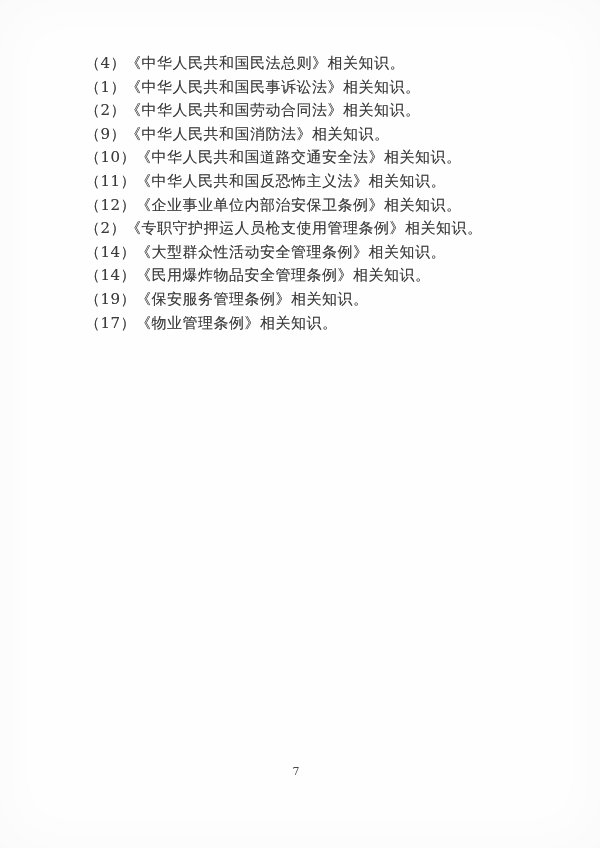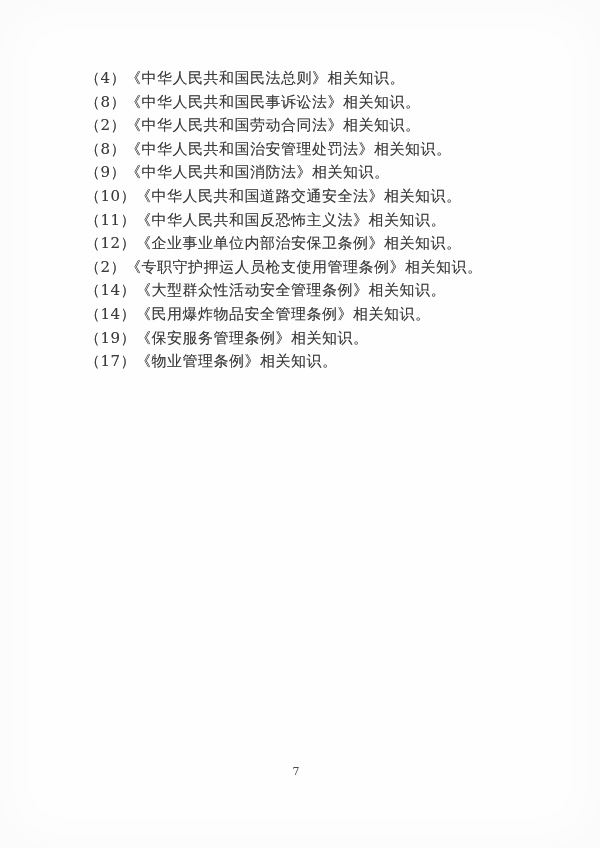--- a/index.html
+++ b/index.html
@@ -16,21 +16,20 @@
     height: 848px;
     background: #fefefe;
     box-shadow: inset 0 0 60px rgba(0,0,0,0.025);
     font-family: "DejaVu Serif", "Liberation Serif", serif;
   }
   .law-list {
     position: absolute;
     left: 85px;
     top: 52px;
     right: 38px;
-    margin-top: 15px;
   }
   .law-item {
     font-size: 15px;
     line-height: 23.6px;
     height: 23.6px;
     color: #3b3b3b;
     letter-spacing: 0.5px;
     white-space: nowrap;
     text-shadow: 0 0 0.6px rgba(60,60,60,0.45);
   }
@@ -43,23 +42,22 @@
     font-size: 11px;
     color: #4a4a4a;
   }
 </style>
 </head>
 <body>
 
 <div class="page">
   <div class="law-list">
     <div class="law-item">（4）《中华人民共和国民法总则》相关知识。</div>
-    <div class="law-item">（8）《中华人民共和国民事诉讼法》相关知识。</div>
+    <div class="law-item">（1）《中华人民共和国民事诉讼法》相关知识。</div>
     <div class="law-item">（2）《中华人民共和国劳动合同法》相关知识。</div>
-    <div class="law-item">（8）《中华人民共和国治安管理处罚法》相关知识。</div>
     <div class="law-item">（9）《中华人民共和国消防法》相关知识。</div>
     <div class="law-item">（10）《中华人民共和国道路交通安全法》相关知识。</div>
     <div class="law-item">（11）《中华人民共和国反恐怖主义法》相关知识。</div>
     <div class="law-item">（12）《企业事业单位内部治安保卫条例》相关知识。</div>
     <div class="law-item">（2）《专职守护押运人员枪支使用管理条例》相关知识。</div>
     <div class="law-item">（14）《大型群众性活动安全管理条例》相关知识。</div>
     <div class="law-item">（14）《民用爆炸物品安全管理条例》相关知识。</div>
     <div class="law-item">（19）《保安服务管理条例》相关知识。</div>
     <div class="law-item">（17）《物业管理条例》相关知识。</div>
   </div>

